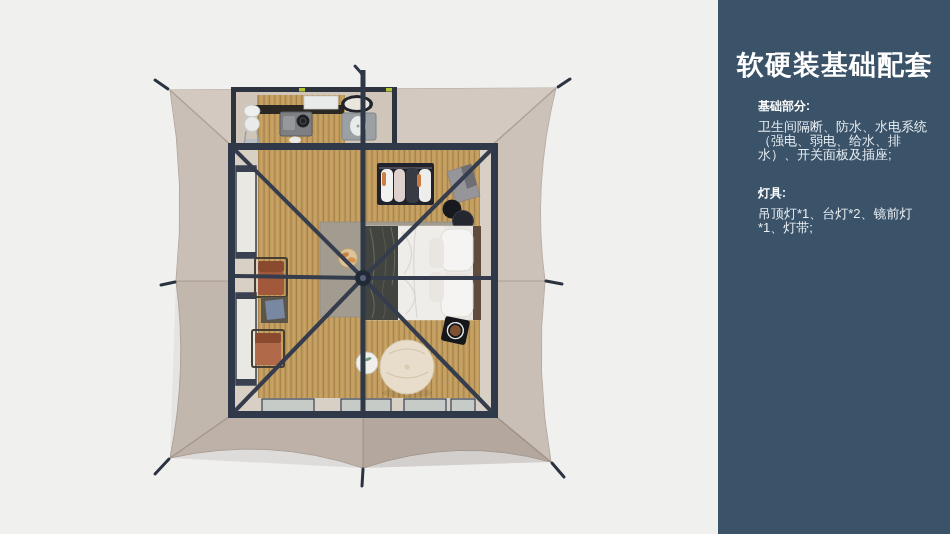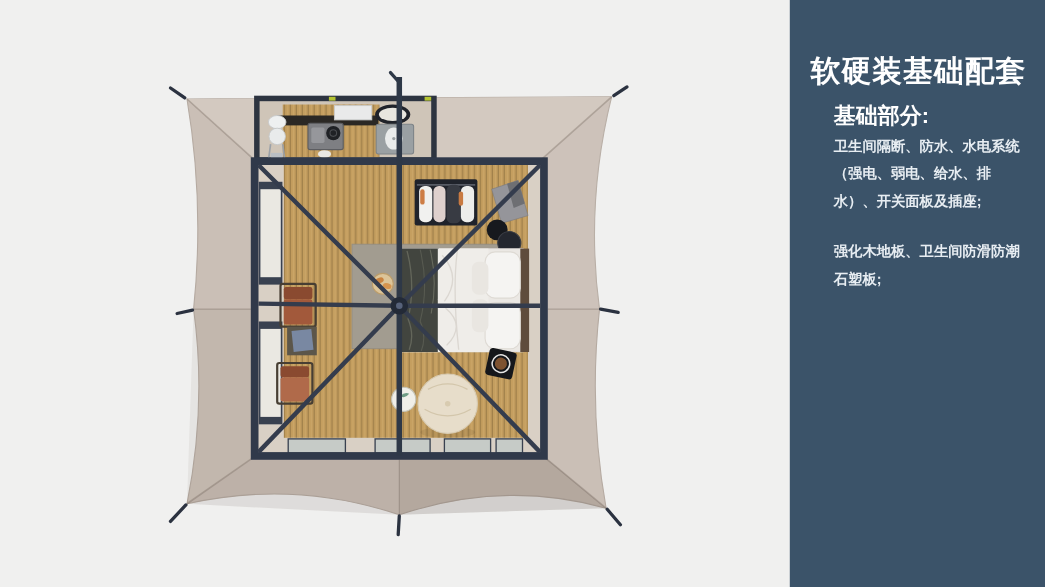--- a/index.html
+++ b/index.html
@@ -3,22 +3,22 @@
 <meta charset="utf-8">
 <style>
   html,body{margin:0;padding:0;background:#e4e4e4;}
   .page{position:relative;width:950px;height:534px;background:#f0f0ef;overflow:hidden;
         font-family:"Liberation Sans",sans-serif;}
   .stage{position:absolute;left:0;top:0;width:718px;height:534px;}
   .panel{position:absolute;left:718px;top:0;width:232px;height:534px;background:#3b5369;color:#fff;box-sizing:border-box;}
   .panel h1{margin:48px 10px 0 19px;font-size:27px;line-height:34px;letter-spacing:1px;font-weight:bold;color:#ffffff;}
   .panel .sections{margin:14px 14px 0 40px;}
   .panel section{margin:0 0 21px 0;}
-  .panel h2{margin:0 0 3px 0;font-size:20px;line-height:21px;font-weight:bold;color:#ffffff;}
-  .panel p{margin:0;font-size:13px;line-height:25px;color:#e7edf2;font-weight:bold;}
+  .panel h2{margin:0 0 3px 0;font-size:12px;line-height:21px;font-weight:bold;color:#ffffff;}
+  .panel p{margin:0;font-size:13px;line-height:14px;color:#e7edf2;}
 </style>
 </head>
 <body>
 
 <div class="page">
 
   <svg class="stage" viewBox="0 0 718 534">
     <defs>
       <pattern id="wood" width="5.4" height="14" patternUnits="userSpaceOnUse">
         <rect width="5.4" height="14" fill="#c49e5f"></rect>
@@ -204,18 +204,21 @@
   <div class="panel">
     <h1>软硬装基础配套</h1>
     <div class="sections">
       <section>
         <h2>基础部分:</h2>
         <p>卫生间隔断、防水、水电系统（强电、弱电、给水、排水）、开关面板及插座;</p>
       </section>
       <section>
       </section>
       <section>
-        <p>强化木地板、卫生间防滑防潮石塑板;</p>
+        <h2>灯具:</h2>
+        <p>吊顶灯*1、台灯*2、镜前灯*1、灯带;</p>
+      </section>
+      <section>
       </section>
     </div>
   </div>
 
 </div>
 
 </body></html>

